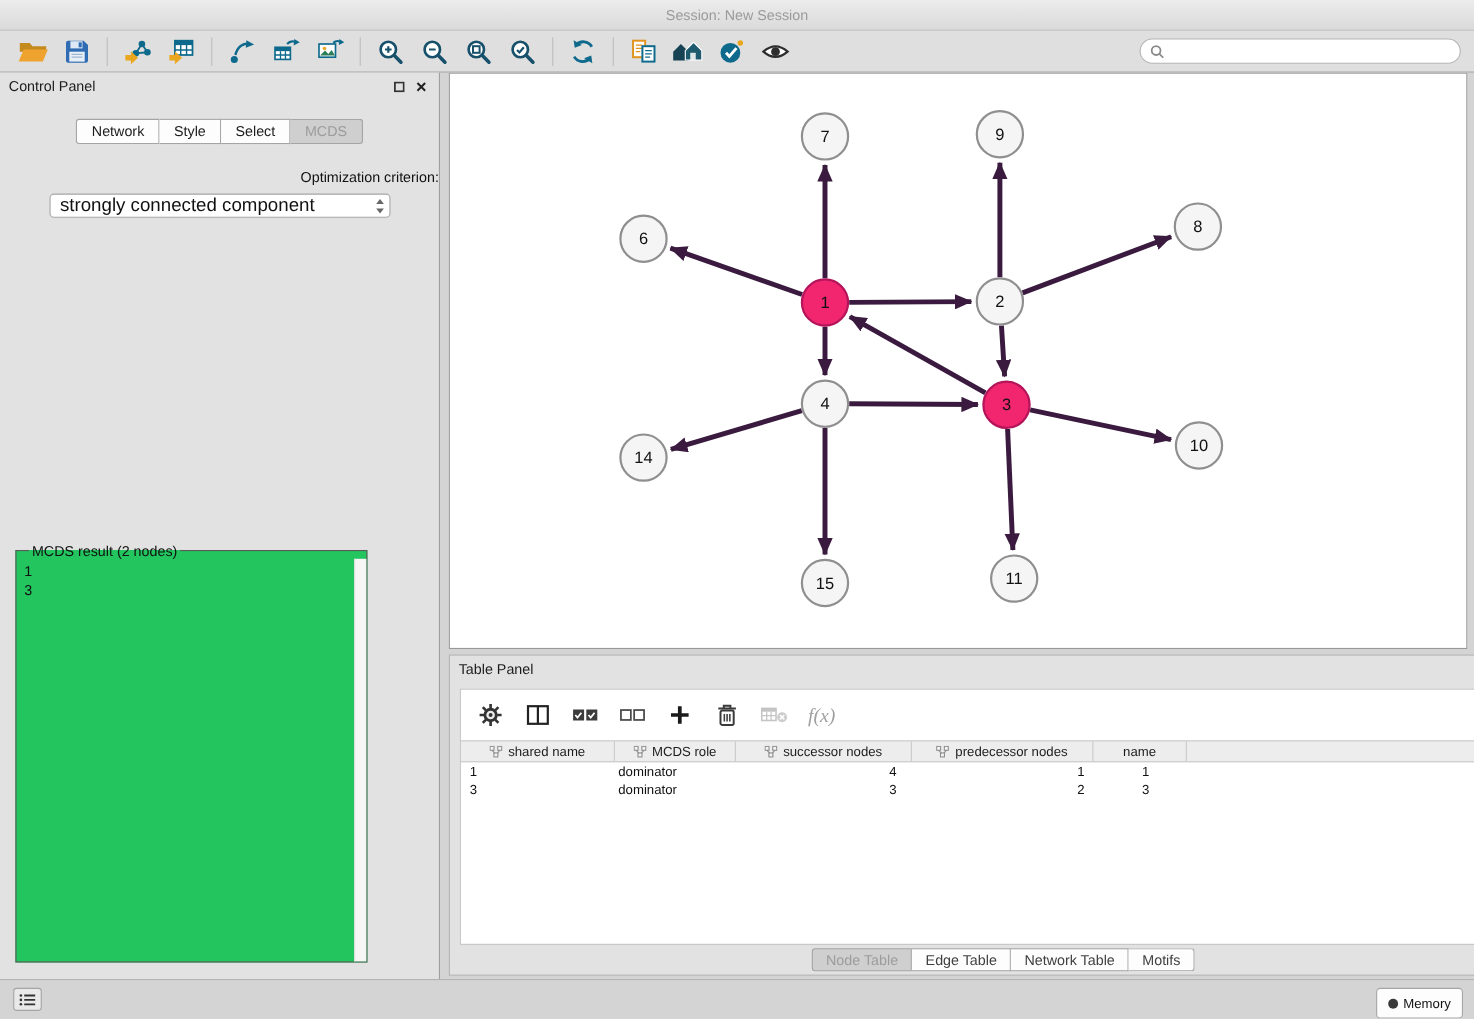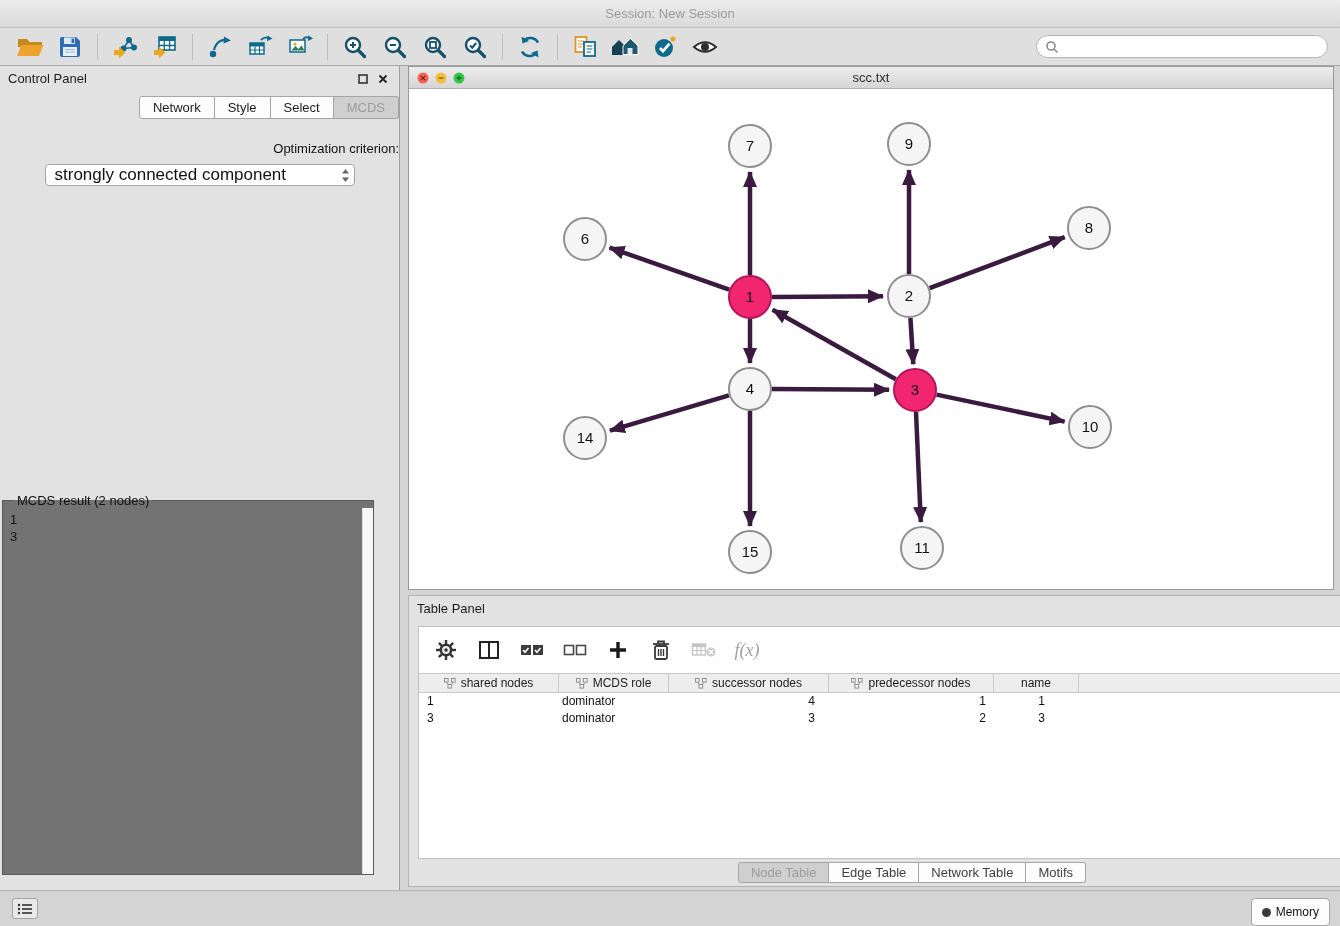--- a/index.html
+++ b/index.html
@@ -26,38 +26,38 @@
     font-family:"Liberation Sans",sans-serif; background:transparent; }
 
   
   .control-panel { position:absolute; left:0; top:66px; width:400px; height:824px;
     background:#e2e2e2; border-right:1px solid #a0a0a0; }
   .panel-header { position:relative; height:26px; }
   .panel-header .ph-title { position:absolute; left:8px; top:0; line-height:26px; font-size:13px; color:#1c1c1c; }
   .win-btns { position:absolute; right:10px; top:7px; display:flex; gap:8px; align-items:center; }
   .win-btn { width:12px; height:12px; display:flex; align-items:center; justify-content:center; }
 
-  .cp-tabs { display:flex; justify-content:flex-end; margin-top:4px; }
+  .cp-tabs { display:flex; justify-content:center; margin-top:16px; }
   .tab { background:#fdfdfd; border:1px solid #a5a5a5; border-left:none; font-size:13px;
     padding:3px 13px; color:#1c1c1c; }
   .tab:first-child { border-left:1px solid #a5a5a5; border-radius:3px 0 0 3px; }
   .tab:last-child { border-radius:0 3px 3px 0; }
   .tab.active { background:#cfcfcf; color:#9c9c9c; }
 
   .opt-label { text-align:right; margin-top:22px; font-size:13px; color:#111; }
   .dropdown { position:relative; margin:8px auto 0; width:310px; height:22px; background:#fff;
     border:1px solid #a5a5a5; border-radius:4px; font-size:17px; line-height:20px;
     padding-left:9px; color:#111; }
   .dropdown .dd-arrows { position:absolute; right:4px; top:3px; }
   .cp-buttons { display:flex; justify-content:center; gap:15px; margin-top:12px; }
   .btn { background:#fdfdfd; border:1px solid #a5a5a5; border-radius:4px; font-size:13px;
     padding:2px 13px; color:#111; height:21px; line-height:15px; }
 
-  .result-box { position:absolute; left:2px; top:427px; width:372px; height:382px;
-    background:#737373; border:1px solid #5a5a5a; padding:3px 7px; }
+  .result-box { position:absolute; left:14px; top:427px; width:320px; height:382px;
+    background:#22c55e; border:1px solid #5a5a5a; padding:3px 7px; }
   .result-box legend { font-size:13px; color:#111; padding:0 3px; margin-left:4px; }
   .result-line { font-size:13px; line-height:17px; color:#111; }
   .result-scroll { position:absolute; right:0; top:0; bottom:0; width:11px;
     background:#f6f6f6; border-left:1px solid #ddd; }
 
   
   .net-window { position:absolute; left:408px; top:66px; width:926px; height:524px;
     background:#fff; border:1px solid #989898; }
   .net-titlebar { position:relative; height:22px; background:linear-gradient(#ededed,#d5d5d5);
     border-bottom:1px solid #b0b0b0; text-align:center; font-size:13px; line-height:22px; color:#2c2c2c; }
@@ -279,37 +279,20 @@
     </div>
     <fieldset class="result-box">
       <legend>MCDS result (2 nodes)</legend>
       <div class="result-line">1</div>
       <div class="result-line">3</div>
       <div class="result-scroll"></div>
     </fieldset>
   </div>
 
   <div class="net-window">
-    <div class="net-titlebar">
-      <span class="traffic">
-        <svg width="12" height="12">
-            <circle cx="6" cy="6" r="5.5" fill="#f96156"></circle>
-            <path d="M3.8 3.8 L8.2 8.2 M8.2 3.8 L3.8 8.2" stroke="#7a1d15" stroke-width="1.2"></path>
-          </svg>
-        <svg width="12" height="12">
-            <circle cx="6" cy="6" r="5.5" fill="#f5bd3e"></circle>
-            <path d="M3.4 6 h5.2" stroke="#8a5d0b" stroke-width="1.3"></path>
-          </svg>
-        <svg width="12" height="12">
-            <circle cx="6" cy="6" r="5.5" fill="#35c64a"></circle>
-            <path d="M3.4 6 h5.2 M6 3.4 v5.2" stroke="#1c6e22" stroke-width="1.3"></path>
-          </svg>
-      </span>
-      <span>scc.txt</span>
-    </div>
     <svg id="network-svg" width="924" height="500">
       <defs>
         <marker id="arrowhead" markerUnits="userSpaceOnUse" markerWidth="18" markerHeight="14" refX="15" refY="7" orient="auto">
           <path id="arrowhead-path" d="M0,0 L16,7 L0,14 Z" fill="#3a1b3f"></path>
         </marker>
       </defs>
     <line x1="341.0" y1="186.0" x2="341.0" y2="83.0" stroke="#3a1b3f" stroke-width="4.5" marker-end="url(#arrowhead)"></line>
         <line x1="320.2" y1="200.7" x2="200.5" y2="158.6" stroke="#3a1b3f" stroke-width="4.5" marker-end="url(#arrowhead)"></line>
         <line x1="363.0" y1="207.9" x2="474.0" y2="207.2" stroke="#3a1b3f" stroke-width="4.5" marker-end="url(#arrowhead)"></line>
         <line x1="341.0" y1="230.0" x2="341.0" y2="274.0" stroke="#3a1b3f" stroke-width="4.5" marker-end="url(#arrowhead)"></line>
@@ -456,21 +439,21 @@
       </div>
 
       <div class="thead">
         <div class="th w1">
           <svg width="12" height="11" viewBox="0 0 12 11">
             <rect x="0.5" y="0.5" width="3.6" height="3.6" fill="#f4f4f4" stroke="#8f8f8f"></rect>
             <rect x="7.5" y="0.5" width="3.6" height="3.6" fill="#f4f4f4" stroke="#8f8f8f"></rect>
             <rect x="4" y="6.5" width="3.6" height="3.6" fill="#f4f4f4" stroke="#8f8f8f"></rect>
             <path d="M2.3 4.2 L5 6.8 M9.3 4.2 L7 6.8" stroke="#8f8f8f" fill="none"></path>
           </svg>
-          <span>shared nodes</span>
+          <span>shared name</span>
         </div>
         <div class="th w2">
           <svg width="12" height="11" viewBox="0 0 12 11">
             <rect x="0.5" y="0.5" width="3.6" height="3.6" fill="#f4f4f4" stroke="#8f8f8f"></rect>
             <rect x="7.5" y="0.5" width="3.6" height="3.6" fill="#f4f4f4" stroke="#8f8f8f"></rect>
             <rect x="4" y="6.5" width="3.6" height="3.6" fill="#f4f4f4" stroke="#8f8f8f"></rect>
             <path d="M2.3 4.2 L5 6.8 M9.3 4.2 L7 6.8" stroke="#8f8f8f" fill="none"></path>
           </svg>
           <span>MCDS role</span>
         </div>

